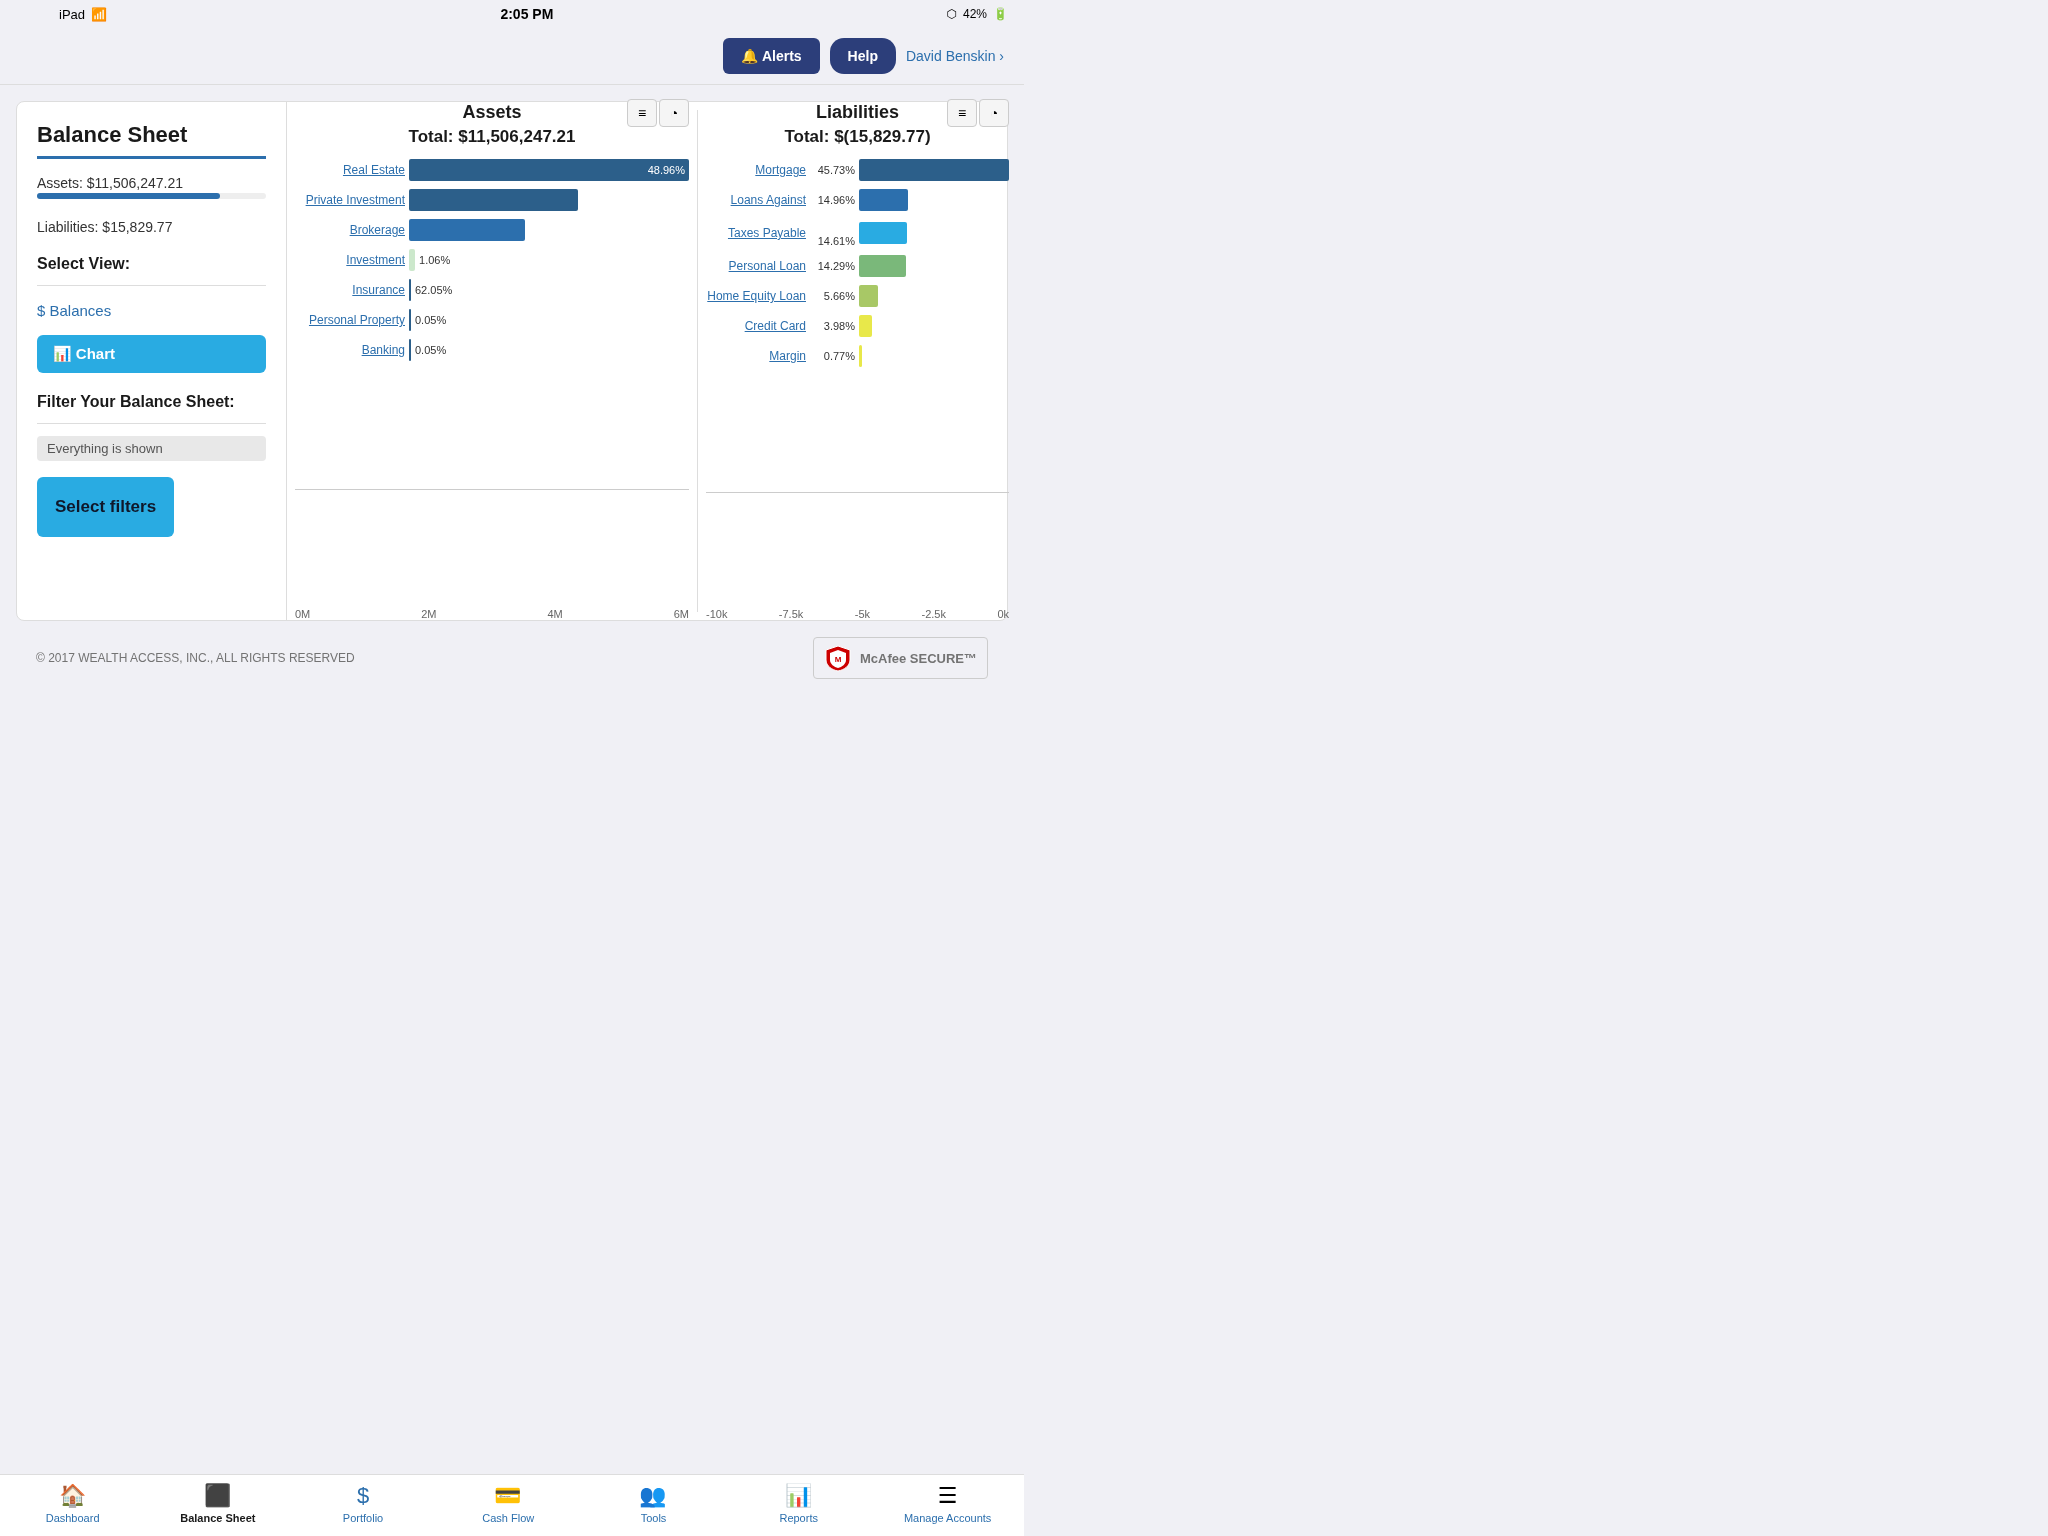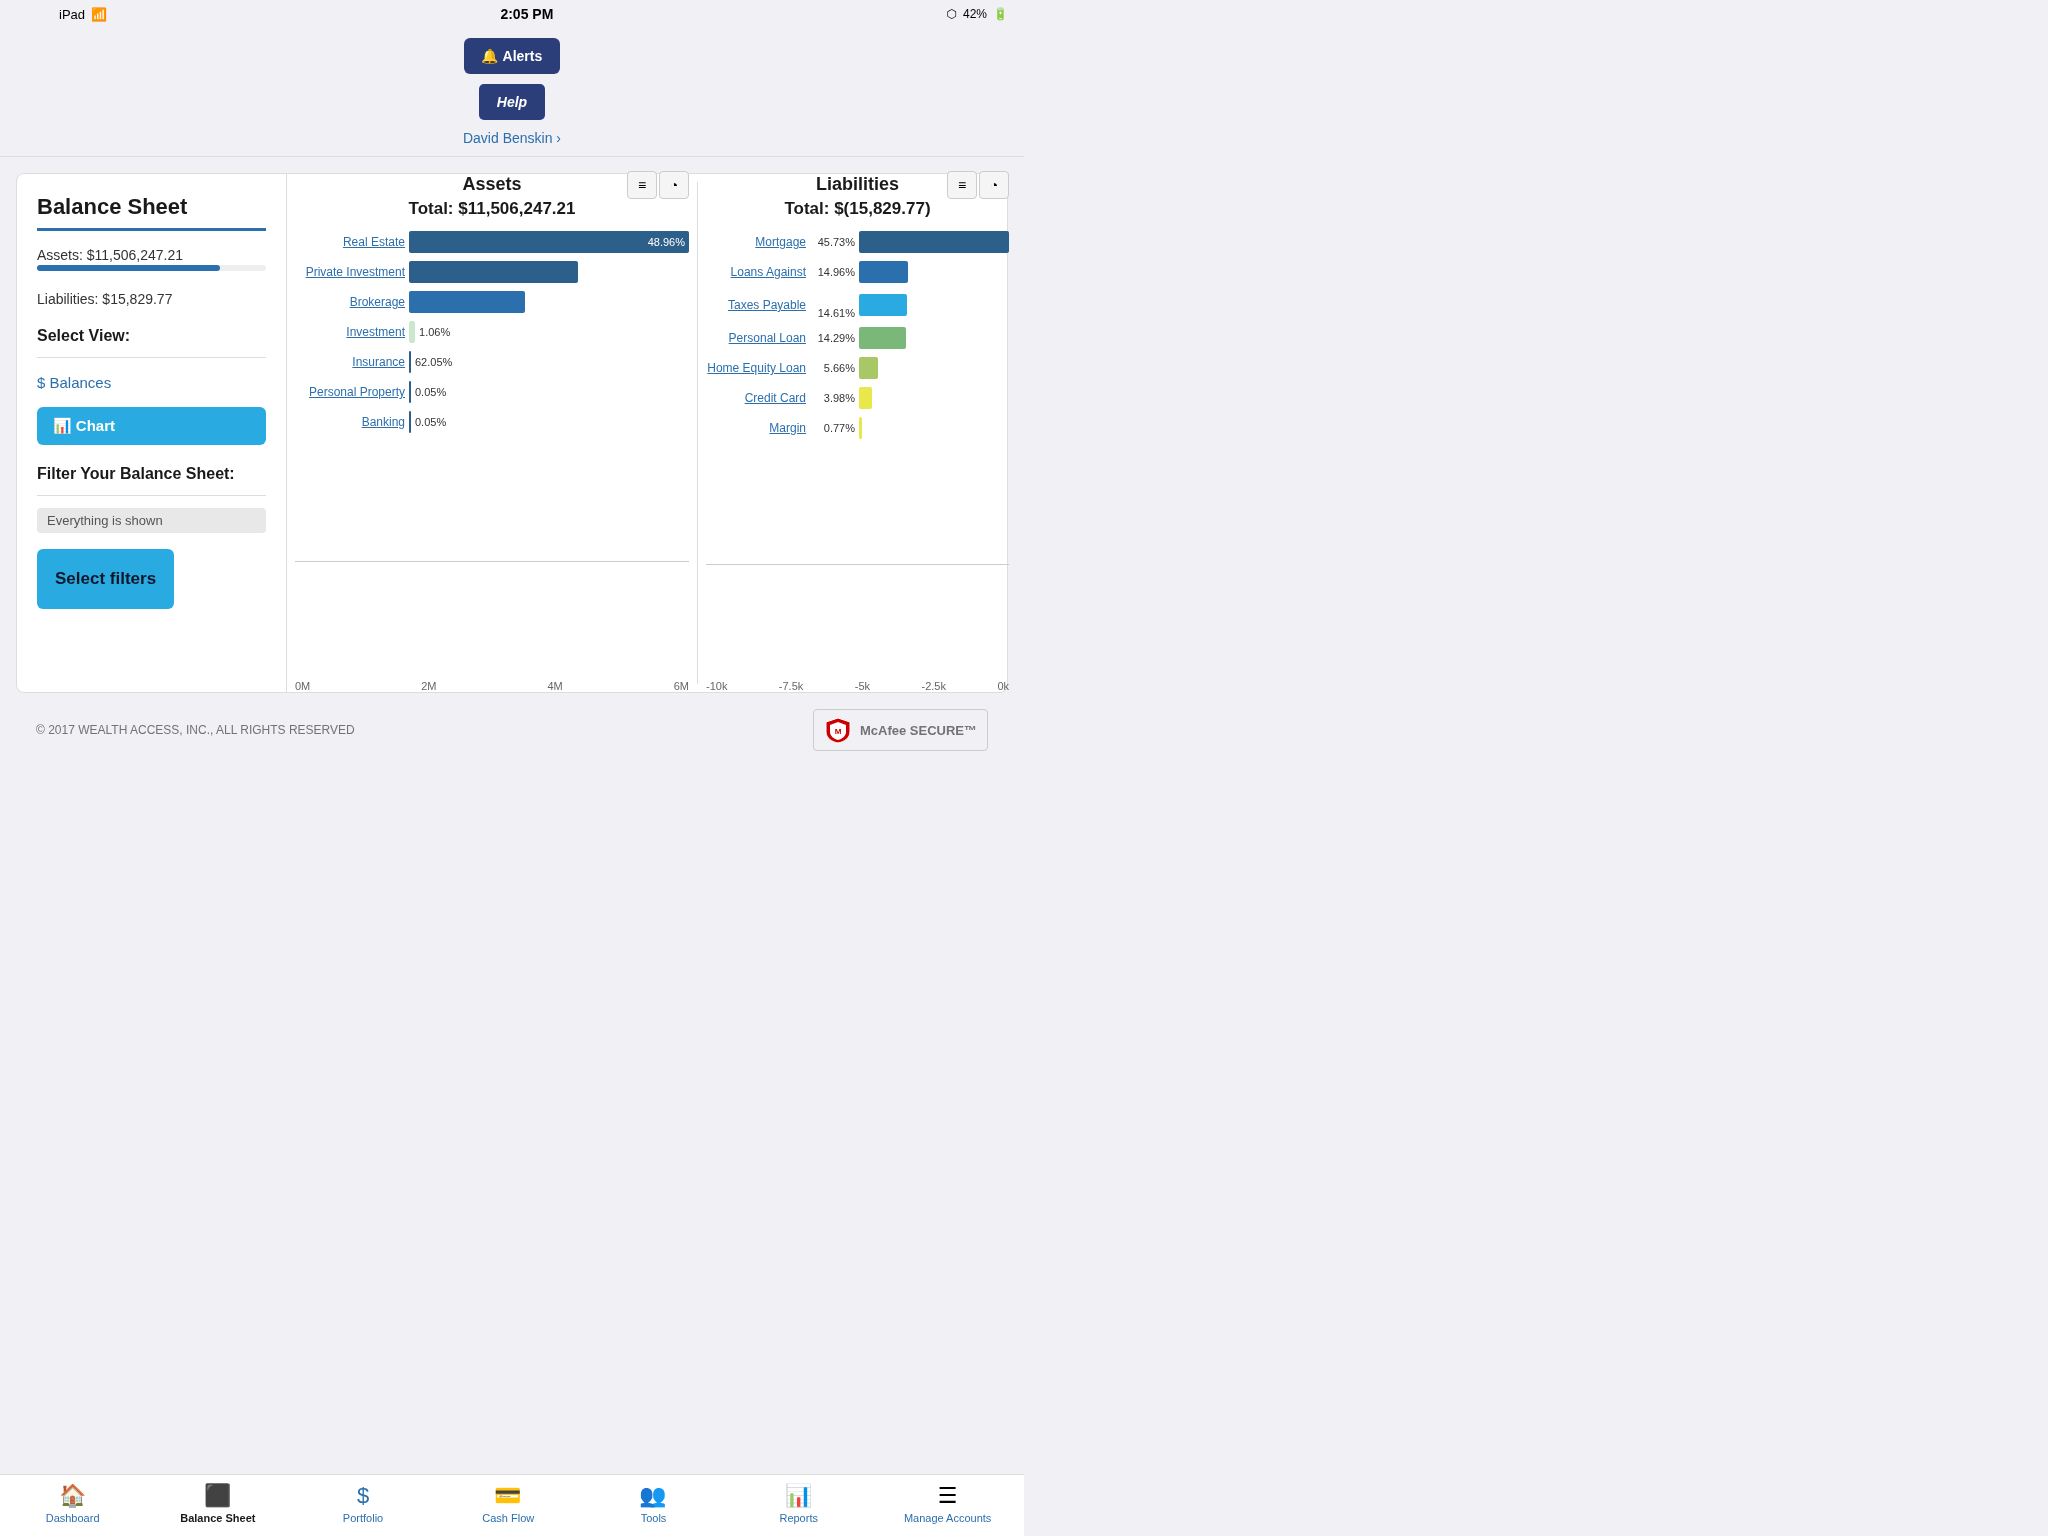--- a/index.html
+++ b/index.html
@@ -30,45 +30,43 @@
 
     
     .top-nav {
       display: flex;
       justify-content: flex-end;
       align-items: center;
       padding: 10px 20px;
       background: #f0f0f5;
       border-bottom: 1px solid #ddd;
       gap: 10px;
-      flex-direction: column;
     }
     .btn-alerts {
       background: #2c3e7a;
       color: white;
       border: none;
       border-radius: 6px;
       padding: 10px 18px;
       font-size: 14px;
       font-weight: 600;
       cursor: pointer;
       display: flex;
       align-items: center;
       gap: 6px;
     }
     .btn-help {
       background: #2c3e7a;
       color: white;
       border: none;
-      border-radius: 5px;
+      border-radius: 14px;
       padding: 10px 18px;
       font-size: 14px;
       font-weight: 600;
       cursor: pointer;
-      font-style: italic;
     }
     .user-link {
       color: #2c6fad;
       font-size: 14px;
       text-decoration: none;
       font-weight: 400;
     }
 
     
     .main-content {

